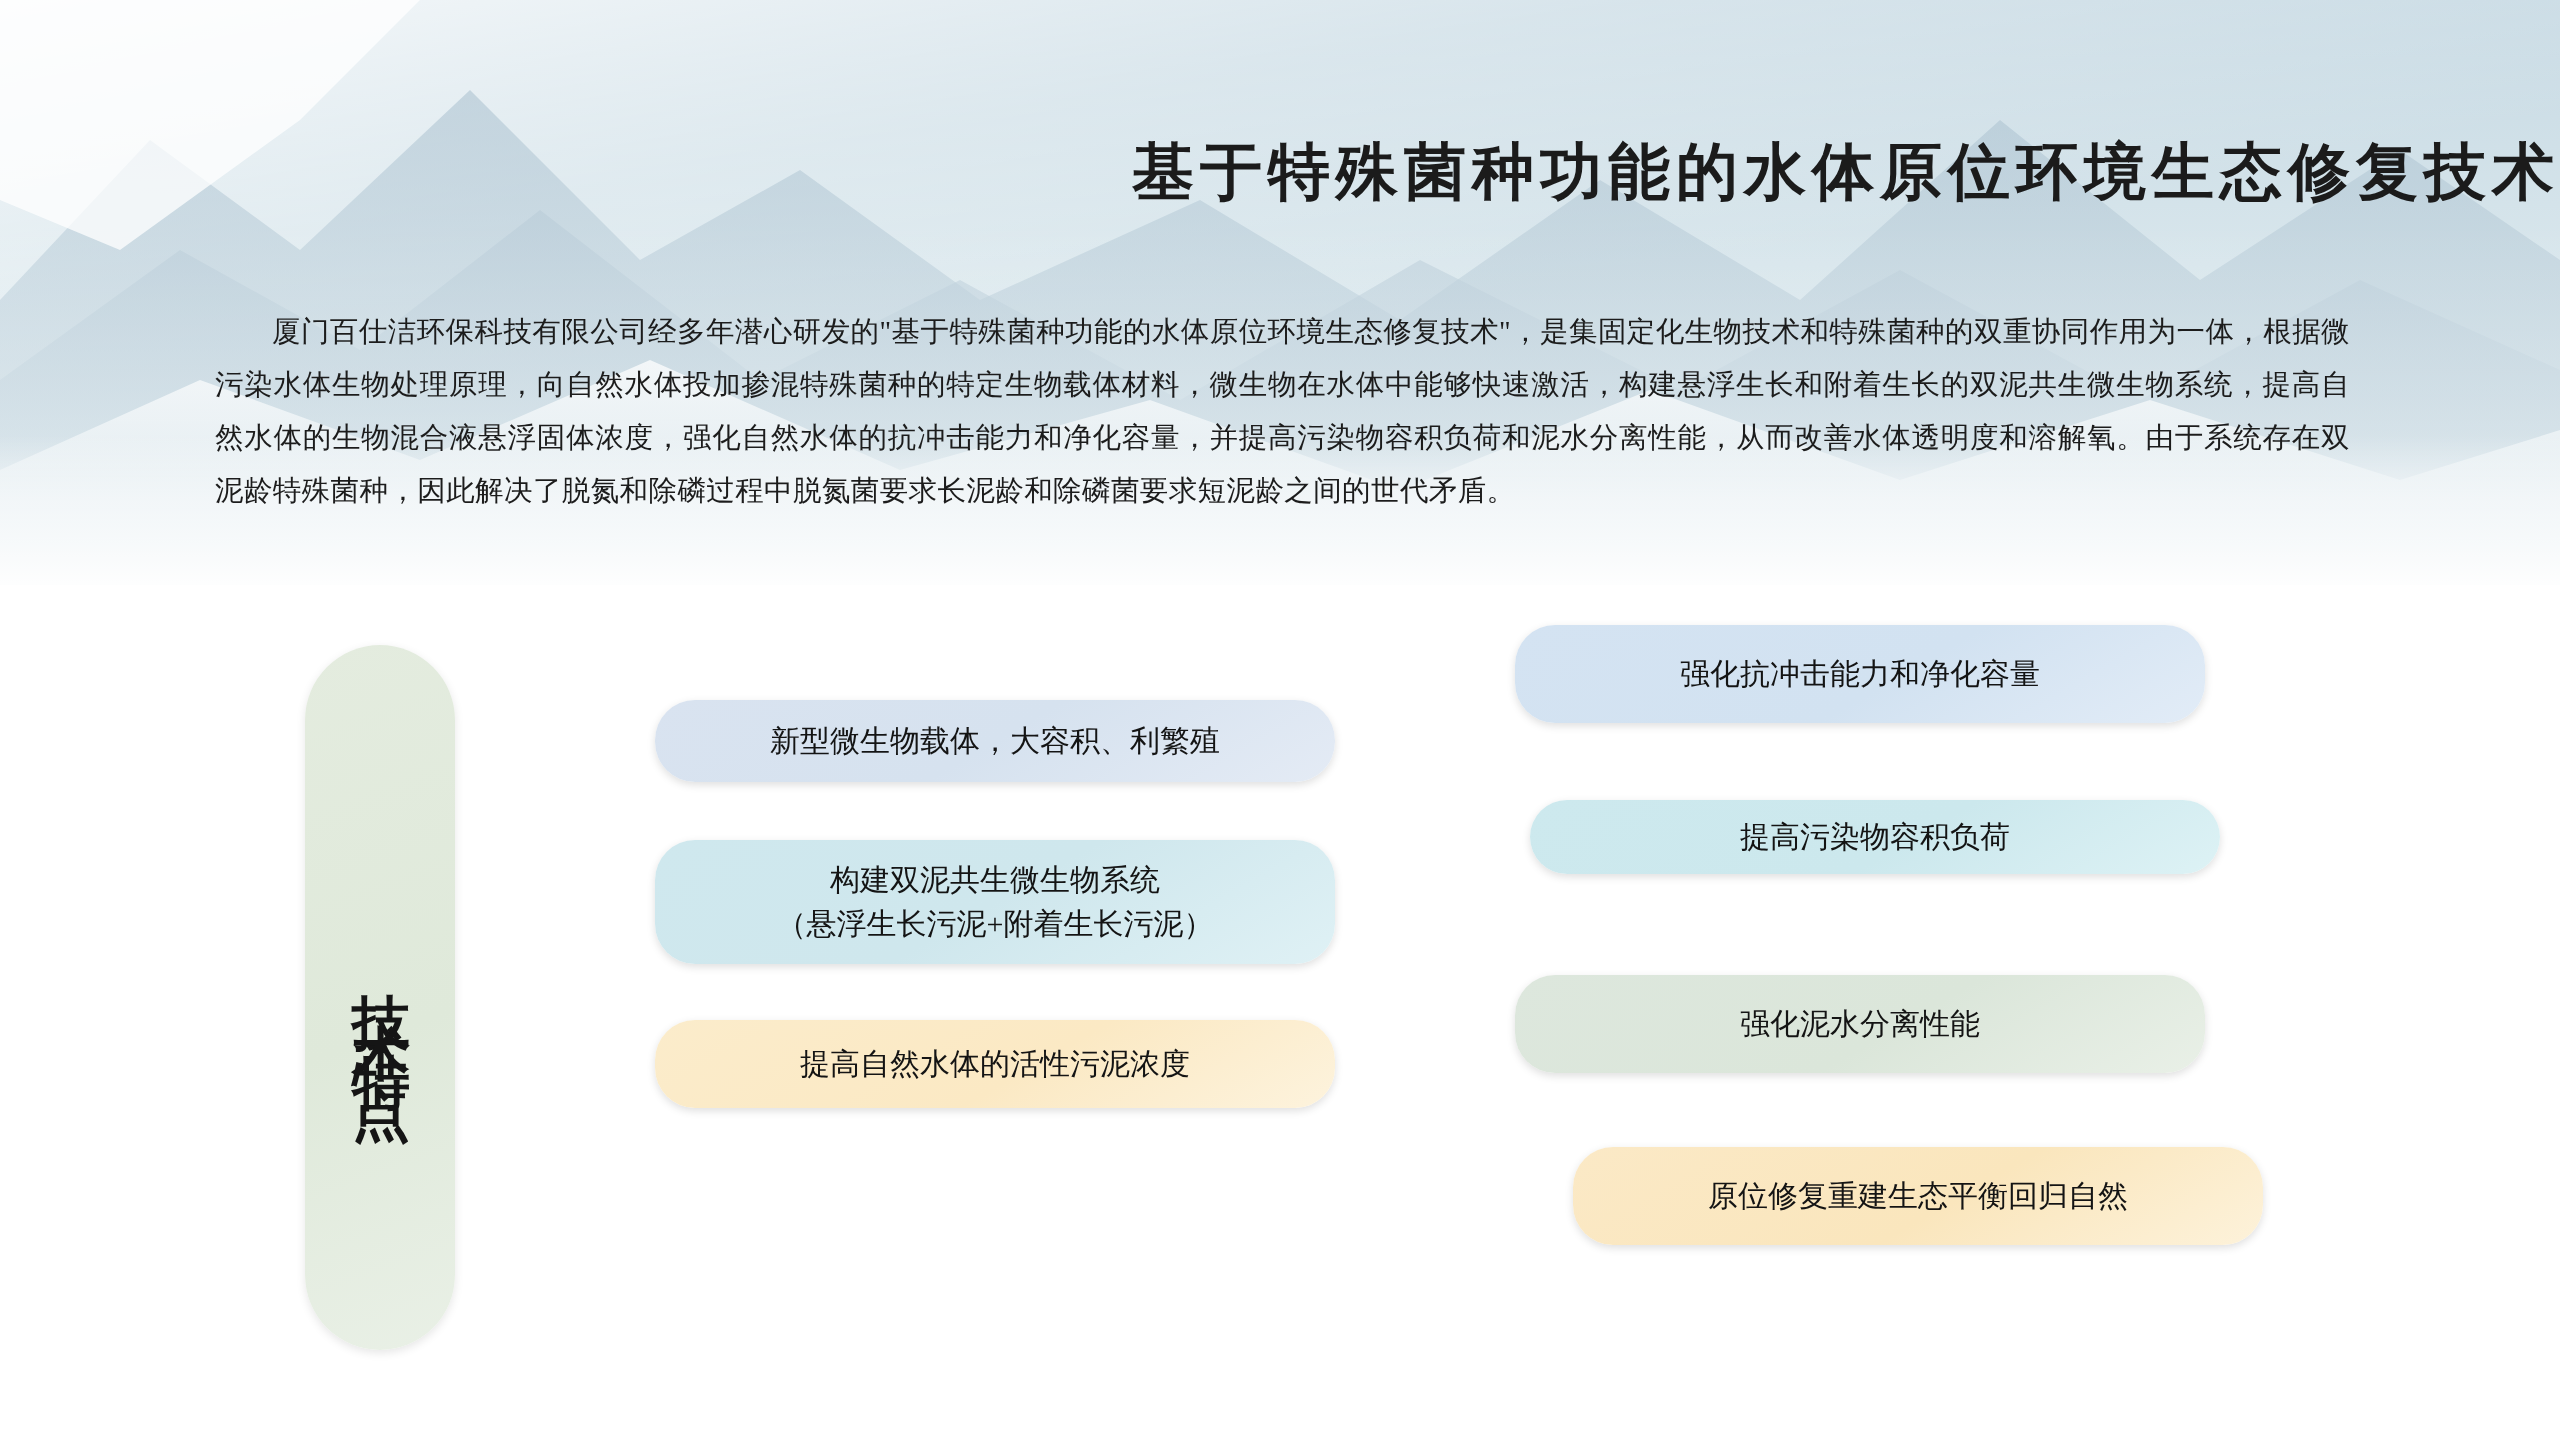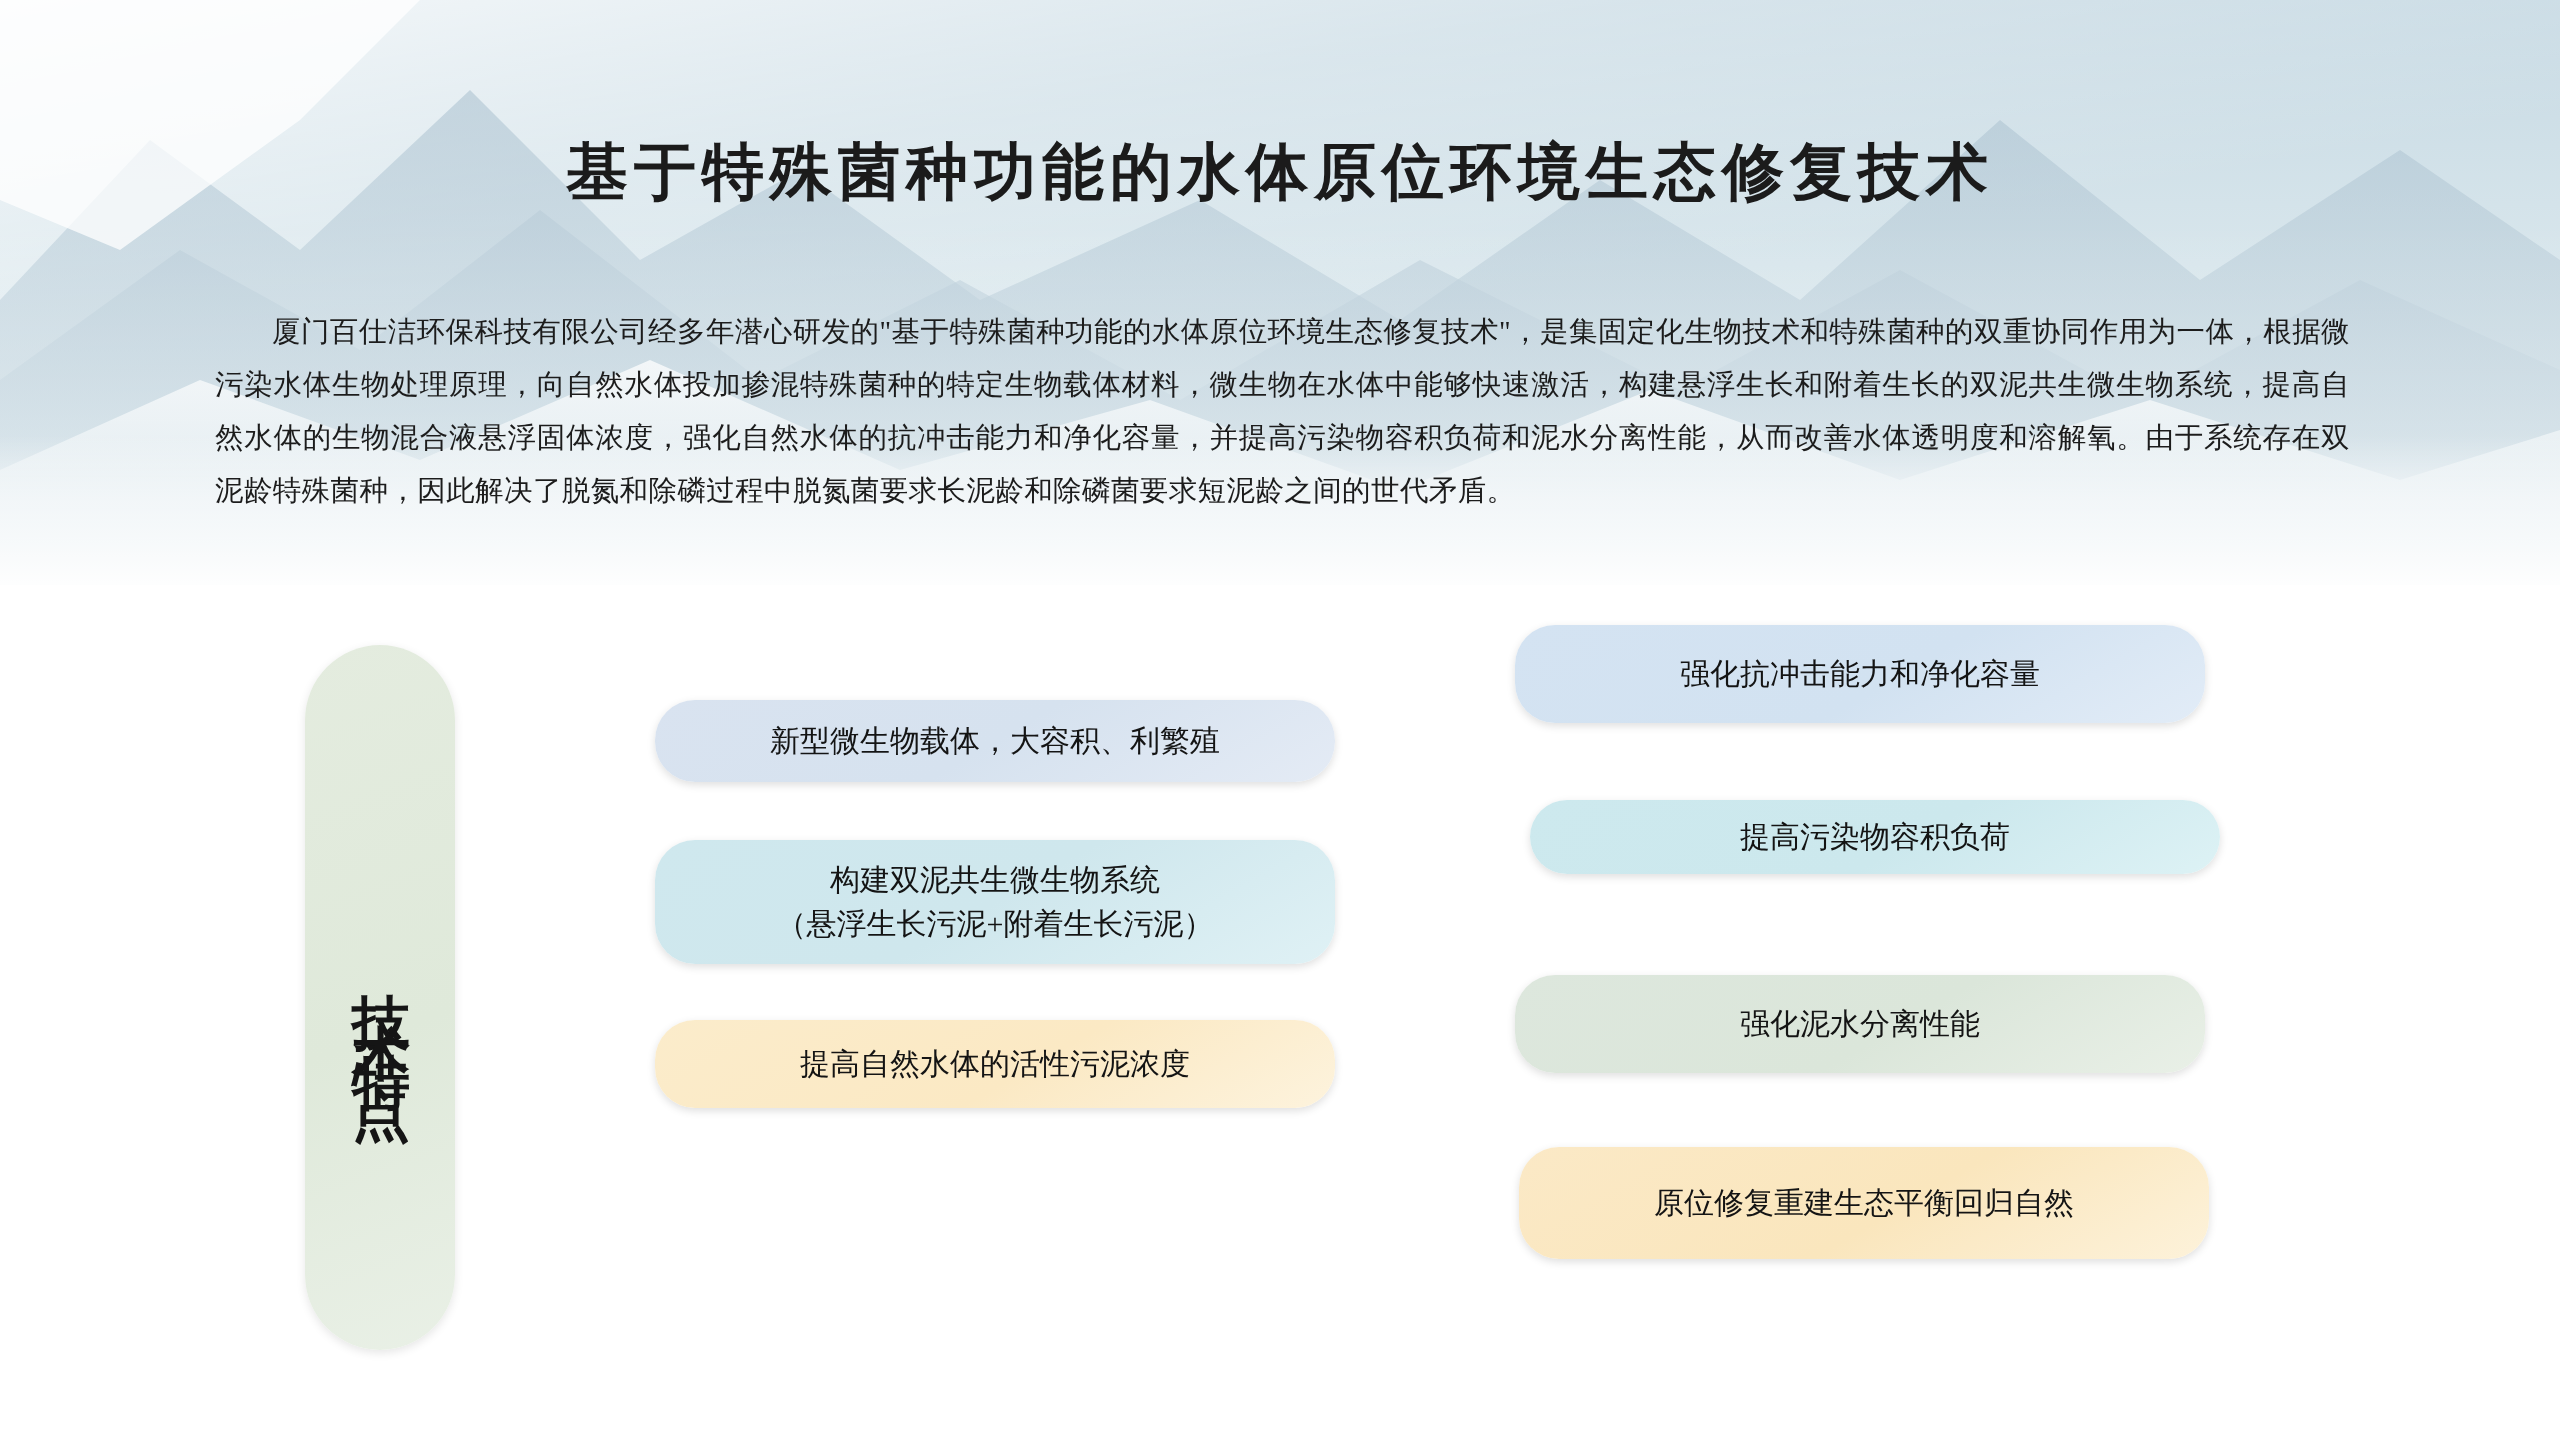--- a/index.html
+++ b/index.html
@@ -50,21 +50,21 @@
     width: 100%;
     height: 150px;
     background: linear-gradient(180deg, rgba(255,255,255,0) 0%, rgba(255,255,255,0.55) 45%, rgba(255,255,255,0.96) 100%);
   }
 
   .title {
     position: absolute;
     left: 0;
     top: 130px;
     width: 2560px;
-    text-align: center;
+    text-align: right;
     font-size: 62px;
     font-weight: bold;
     letter-spacing: 6px;
     color: #1b1b1b;
     font-family: Liberation Sans, sans-serif;
   }
 
   .intro {
     position: absolute;
     left: 215px;
@@ -130,21 +130,21 @@
 
   
   .card.l1 { left: 655px; top: 115px;  width: 680px; height: 82px; background: linear-gradient(150deg,#d9e3f0 0%, #d6e2ef 50%, #e4ebf5 100%); }
   .card.l2 { left: 655px; top: 255px;  width: 680px; height: 124px; background: linear-gradient(150deg,#cfe8ee 0%, #cfe7ed 50%, #dff1f5 100%); }
   .card.l3 { left: 655px; top: 435px;  width: 680px; height: 88px;  background: linear-gradient(150deg,#fbeccb 0%, #fbe9c4 55%, #fdf3dd 100%); align-items: center; }
 
   
   .card.r1 { left: 1515px; top: 40px;  width: 690px; height: 98px; background: linear-gradient(150deg,#d4e3f2 0%, #d2e2f1 55%, #e2ecf7 100%); }
   .card.r2 { left: 1530px; top: 215px; width: 690px; height: 74px; background: linear-gradient(150deg,#cde9ee 0%, #cce8ed 55%, #ddf2f5 100%); }
   .card.r3 { left: 1515px; top: 390px; width: 690px; height: 98px; background: linear-gradient(150deg,#dde7dd 0%, #dbe6da 55%, #e9f0e7 100%); }
-  .card.r4 { left: 1519px; top: 562px; width: 690px; height: 112px; background: linear-gradient(150deg,#fbe9c6 0%, #fae6bd 55%, #fdf2da 100%); }
+  .card.r4 { left: 1573px; top: 562px; width: 690px; height: 98px; background: linear-gradient(150deg,#fbe9c6 0%, #fae6bd 55%, #fdf2da 100%); }
 
   .card .line2 { display: block; }
 </style>
 </head>
 <body>
 
 <div class="hero">
   <div class="sky"></div>
   <div class="ridge">
     <svg viewBox="0 0 2560 585" preserveAspectRatio="none" xmlns="http://www.w3.org/2000/svg">

